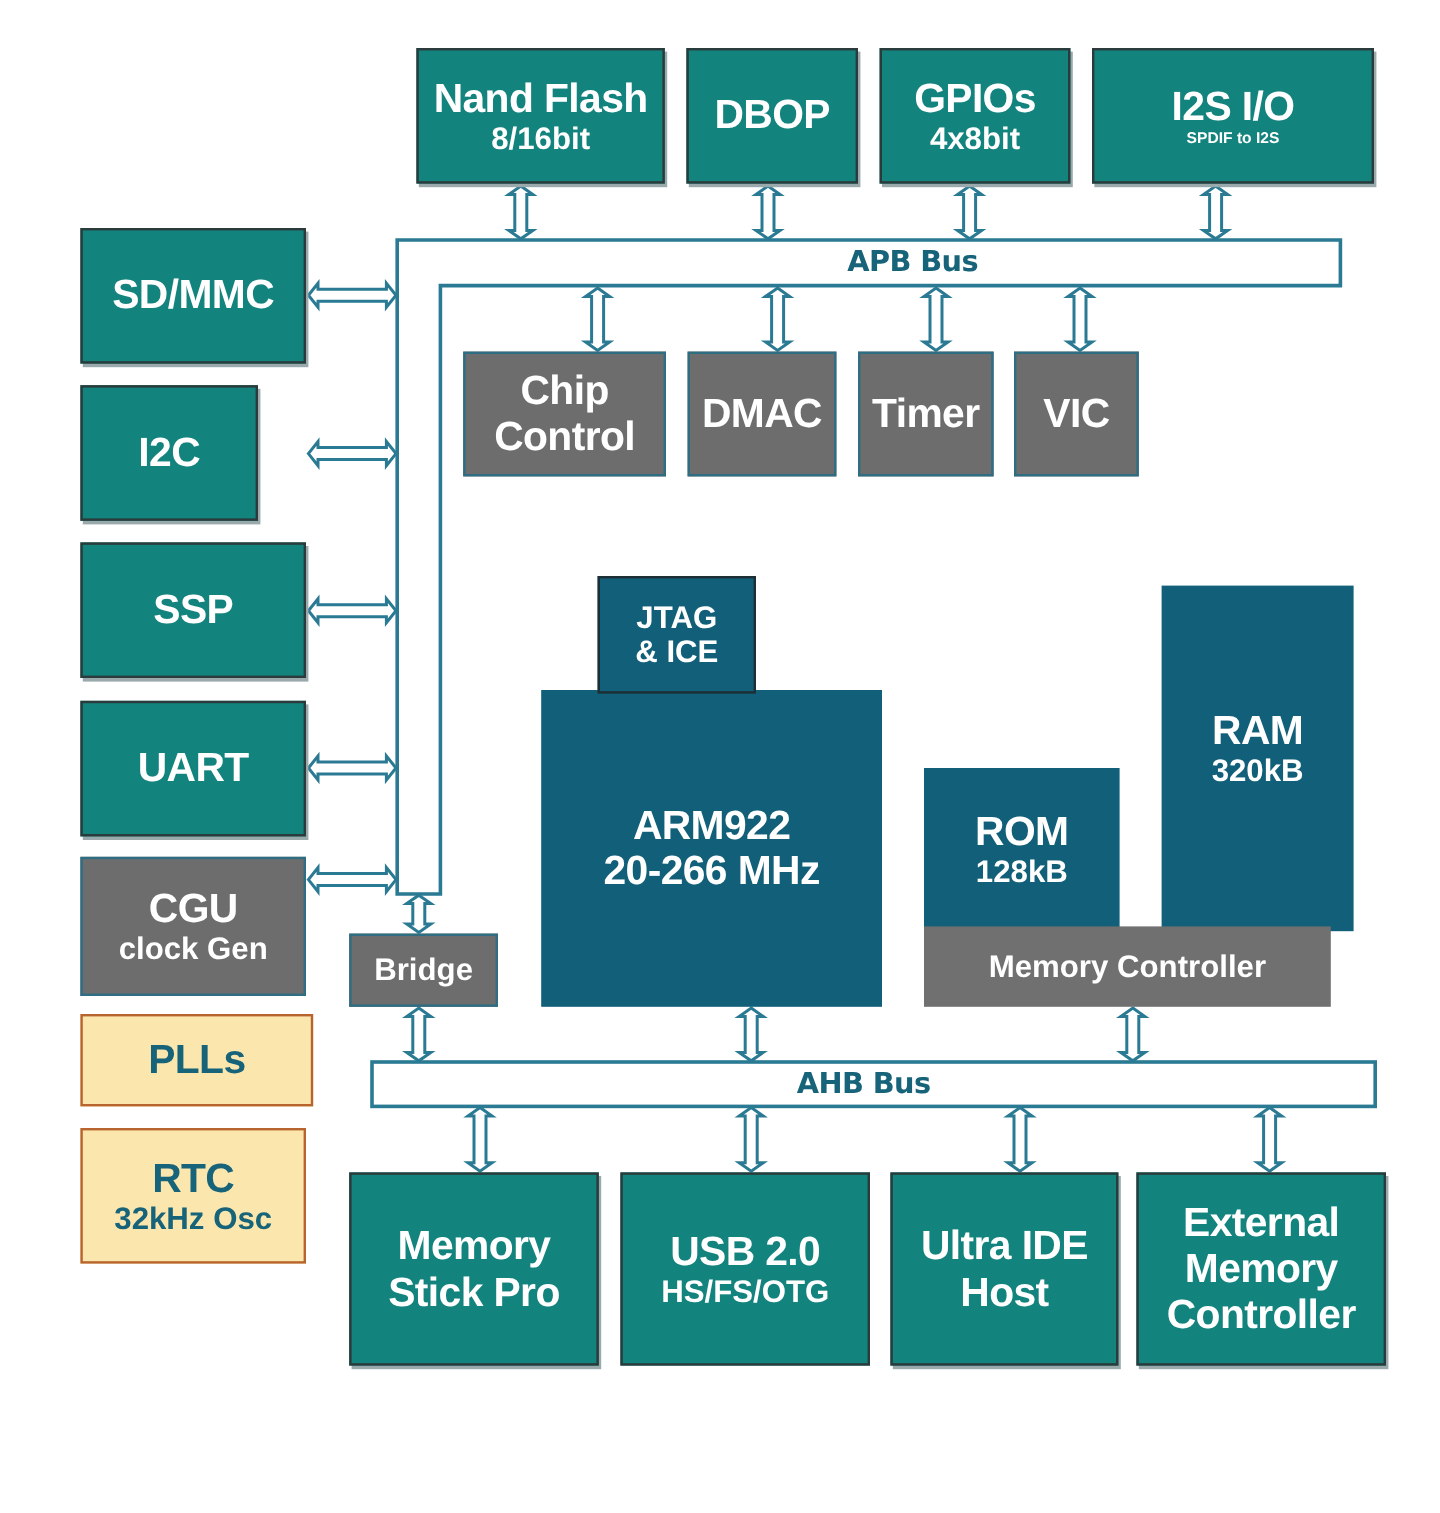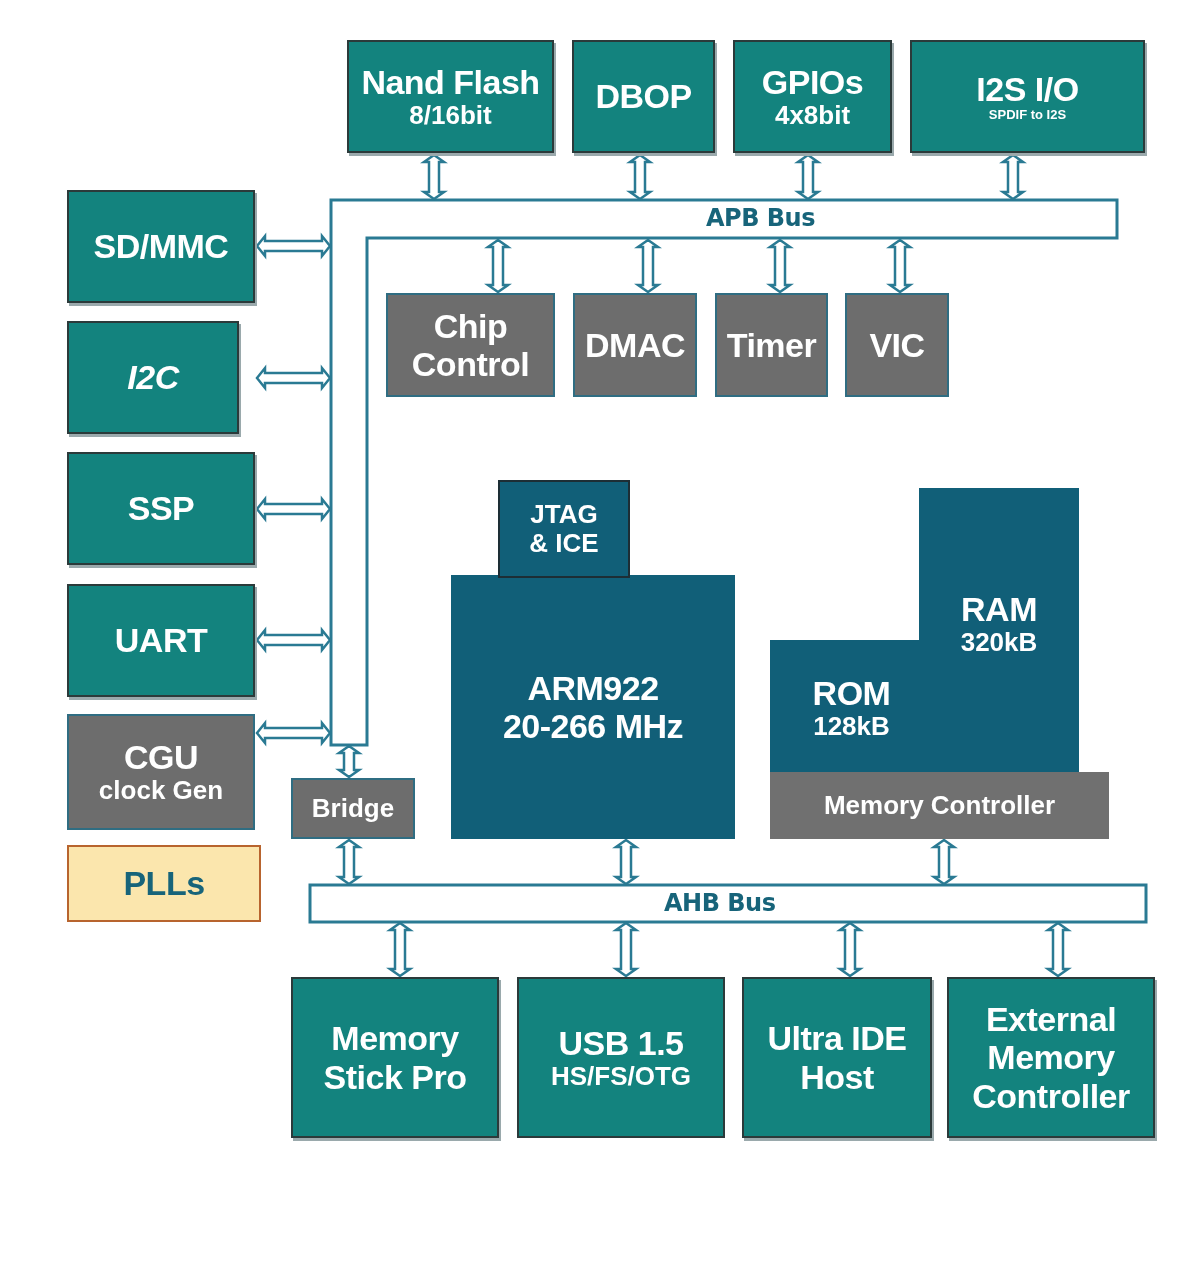--- a/index.html
+++ b/index.html
@@ -76,35 +76,39 @@
     <span class="t2">4x8bit</span>
   </div>
   <div class="blk teal" style="left:910px; top:40px; width:235px; height:113px;">
     <span class="t1">I2S I/O</span>
     <span class="t3">SPDIF to I2S</span>
   </div>
 
   <div class="blk teal" style="left:67px; top:190px; width:188px; height:113px;">
     <span class="t1">SD/MMC</span>
   </div>
-  <div class="blk teal" style="left:67px; top:321px; width:172px; height:113px;font-style:italic;">
+  <div class="blk teal" style="left:67px; top:321px; width:148px; height:113px;">
     <span class="t1">I2C</span>
   </div>
   <div class="blk teal" style="left:67px; top:452px; width:188px; height:113px;">
     <span class="t1">SSP</span>
   </div>
   <div class="blk grey" style="left:67px; top:714px; width:188px; height:116px;">
     <span class="t1">CGU</span>
     <span class="t2">clock Gen</span>
   </div>
   <div class="blk teal" style="left:67px; top:584px; width:188px; height:113px;">
     <span class="t1">UART</span>
   </div>
   <div class="blk cream" style="left:67px; top:845px; width:194px; height:77px;">
     <span class="t1">PLLs</span>
+  </div>
+  <div class="blk cream" style="left:67px; top:940px; width:188px; height:113px;">
+    <span class="t1">RTC</span>
+    <span class="t2">32kHz Osc</span>
   </div>
 
   <div class="blk grey" style="left:386px; top:293px; width:169px; height:104px;">
     <span class="t1">Chip</span>
     <span class="t1">Control</span>
   </div>
   <div class="blk grey" style="left:573px; top:293px; width:124px; height:104px;">
     <span class="t1">DMAC</span>
   </div>
   <div class="blk grey" style="left:715px; top:293px; width:113px; height:104px;">
@@ -124,34 +128,34 @@
   </div>
   <div class="blk navy-b" style="left:450px; top:480px; width:132px; height:98px;margin-left:48px;">
     <span class="t2">JTAG</span>
     <span class="t2">&amp; ICE</span>
   </div>
 
   <div class="blk navy" style="left:770px; top:640px; width:163px; height:136px;">
     <span class="t1">ROM</span>
     <span class="t2">128kB</span>
   </div>
-  <div class="blk navy" style="left:919px; top:488px; width:160px; height:288px; justify-content:flex-start; padding-top:102px;">
+  <div class="blk navy" style="left:968px; top:488px; width:160px; height:288px; justify-content:flex-start; padding-top:102px;">
     <span class="t1">RAM</span>
     <span class="t2">320kB</span>
   </div>
   <div class="blk greyflat" style="left:770px; top:772px; width:339px; height:67px;">
     <span class="t2">Memory Controller</span>
   </div>
 
   <div class="blk teal" style="left:291px; top:977px; width:208px; height:161px;">
     <span class="t1">Memory</span>
     <span class="t1">Stick Pro</span>
   </div>
   <div class="blk teal" style="left:517px; top:977px; width:208px; height:161px; box-shadow:none;">
-    <span class="t1">USB 1.5</span>
+    <span class="t1">USB 2.0</span>
     <span class="t2">HS/FS/OTG</span>
   </div>
   <div class="blk teal" style="left:742px; top:977px; width:190px; height:161px;">
     <span class="t1">Ultra IDE</span>
     <span class="t1">Host</span>
   </div>
   <div class="blk teal" style="left:947px; top:977px; width:208px; height:161px;">
     <span class="t1">External</span>
     <span class="t1">Memory</span>
     <span class="t1">Controller</span>

